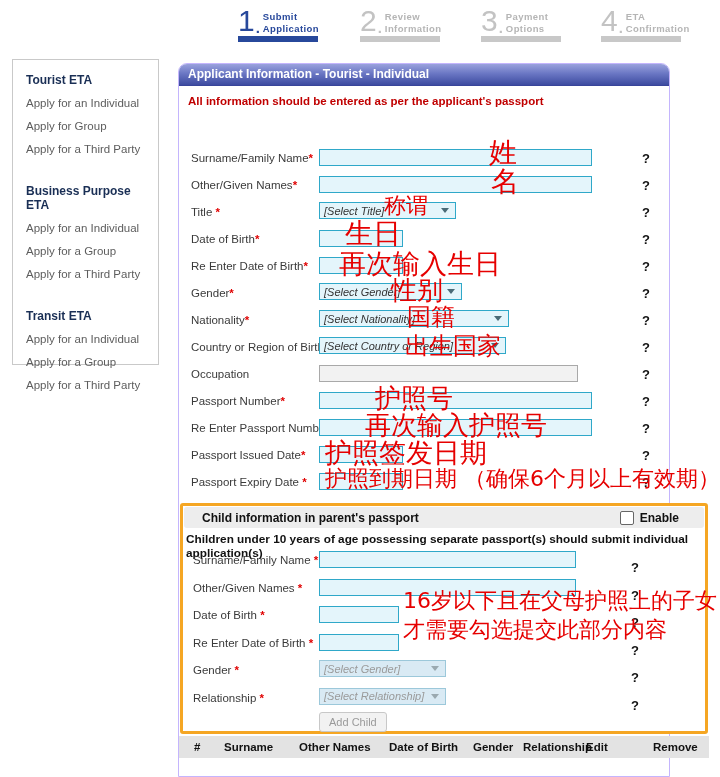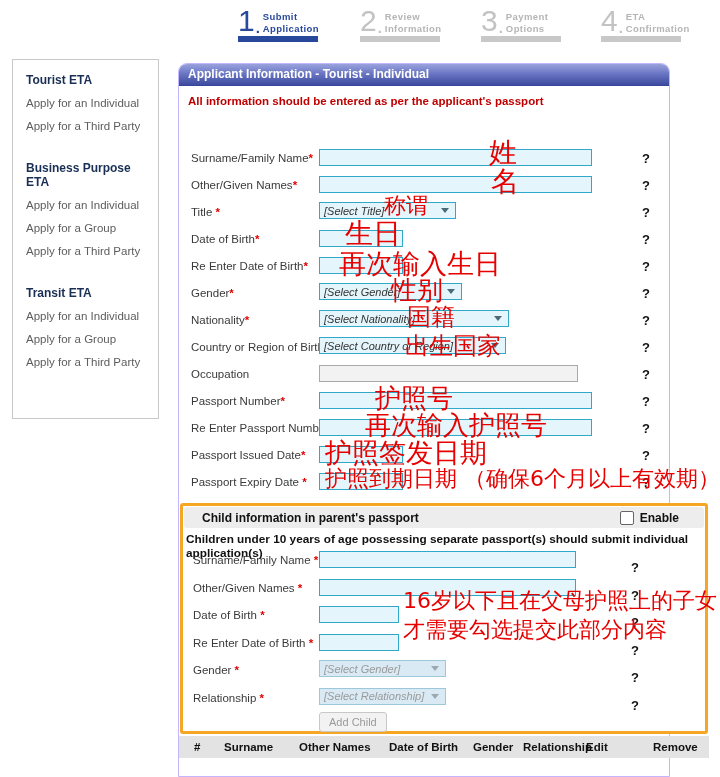--- a/index.html
+++ b/index.html
@@ -14,21 +14,21 @@
   .step .dot{font-size:15px;font-weight:bold;line-height:12px;margin:0 3px 0 1px;}
   .step .lines{font-size:9.5px;font-weight:bold;letter-spacing:.4px;line-height:1.2;}
   .step .bar{height:6px;width:80px;margin-top:2px;}
   .step.active .num,.step.active .dot,.step.active .lines{color:#27489b;}
   .step.active .bar{background:#27489b;}
   .step.idle .num,.step.idle .dot{color:#c3c3c3;}
   .step.idle .lines{color:#b5b5b5;}
   .step.idle .bar{background:#c8c8c8;}
 
   
-  .sidebar{position:absolute;left:12px;top:59px;width:147px;height:360px;border:1px solid #c9c9c9;
+  .sidebar{position:absolute;left:12px;top:59px;width:147px;height:306px;border:1px solid #c9c9c9;
     box-sizing:border-box;padding:13px 8px 0 13px;background:#fff;}
   .side-title{font-size:12px;font-weight:bold;color:#1a2f55;margin:0 0 4px 0;}
   .side-title.gap{margin-top:24px;}
   .side-link{font-size:11.5px;color:#5d5d5d;margin:0;padding:6px 0 5px 0;cursor:pointer;}
 
   
   .main{position:absolute;left:178px;top:63px;width:492px;height:714px;box-sizing:border-box;
     background:#fff;border:1px solid #c4b5fd;border-radius:9px 9px 0 0;}
   .panel-header{height:21px;border-radius:8px 8px 0 0;line-height:21px;padding-left:9px;
     background:linear-gradient(180deg,#9aa2dd 0%,#6b77c4 45%,#3d4ba0 100%);
@@ -124,20 +124,21 @@
             <div>Confirmation</div>
           </span>
       </div>
       <div class="bar"></div>
     </div>
   </div>
 
   <div class="sidebar">
     <div class="side-title">Tourist ETA</div>
     <div class="side-link">Apply for an Individual</div>
+    <div class="side-link">Apply for Group</div>
     <div class="side-link">Apply for a Third Party</div>
     <div class="side-title gap">Business Purpose ETA</div>
     <div class="side-link">Apply for an Individual</div>
     <div class="side-link">Apply for a Group</div>
     <div class="side-link">Apply for a Third Party</div>
     <div class="side-title gap">Transit ETA</div>
     <div class="side-link">Apply for an Individual</div>
     <div class="side-link">Apply for a Group</div>
     <div class="side-link">Apply for a Third Party</div>
   </div>

